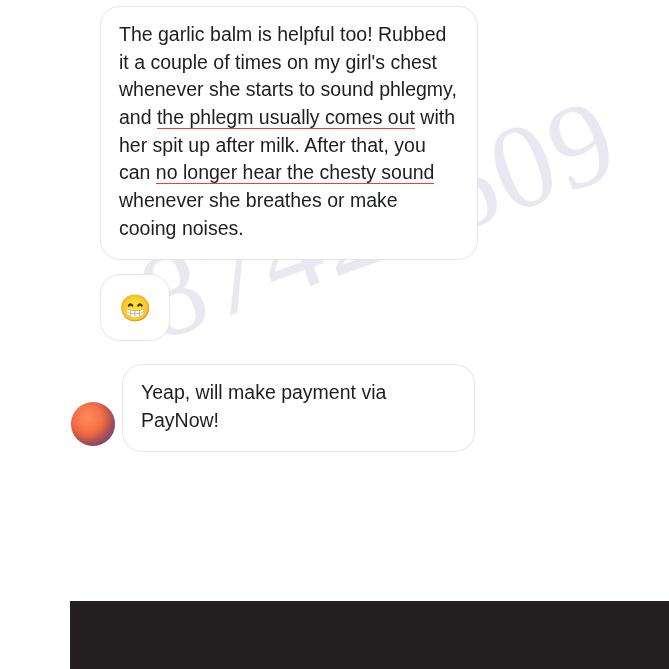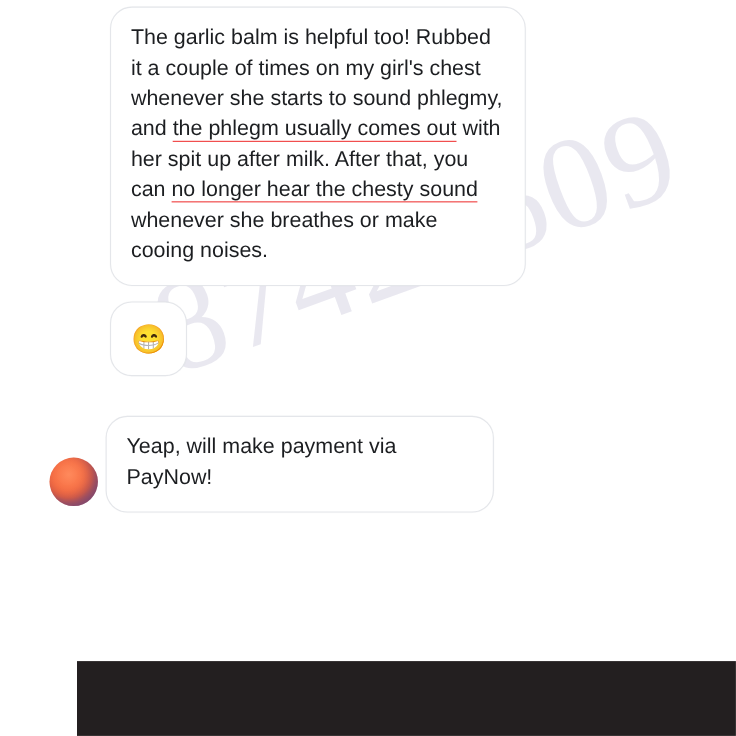--- a/index.html
+++ b/index.html
@@ -150,21 +150,21 @@
         <p><span>The garlic balm is helpful too! Rubbed it a couple of times on my girl's chest whenever she starts to sound phlegmy, and </span><span class="ul">the phlegm usually comes out</span><span> with her spit up after milk. After that, you can </span><span class="ul">no longer hear the chesty sound</span><span> whenever she breathes or make cooing noises.</span></p>
       </div>
     </div>
 
     <div class="msg-row">
       <div class="bubble" id="bubble-2">
         <span class="emoji emoji-glyph">😁</span>
       </div>
     </div>
 
-    <div class="msg-row" style="padding-left:38px; margin-top:36px;">
+    <div class="msg-row" style="padding-left:64px; margin-top:23px;">
       <div class="avatar-slot">
         <div class="avatar"></div>
       </div>
       <div class="bubble" id="bubble-3">
         <p><span>Yeap, will make payment via PayNow!</span></p>
       </div>
     </div>
 
   </div>
 

